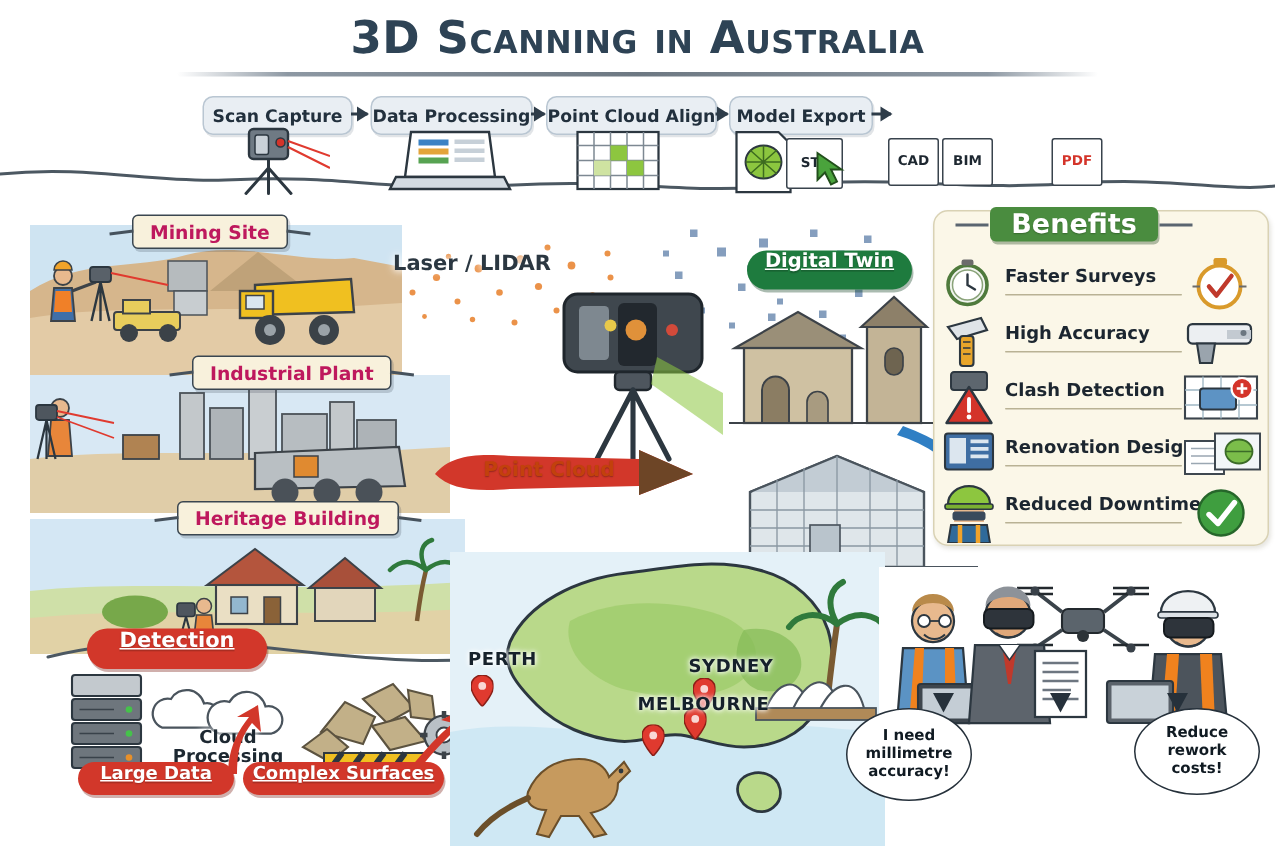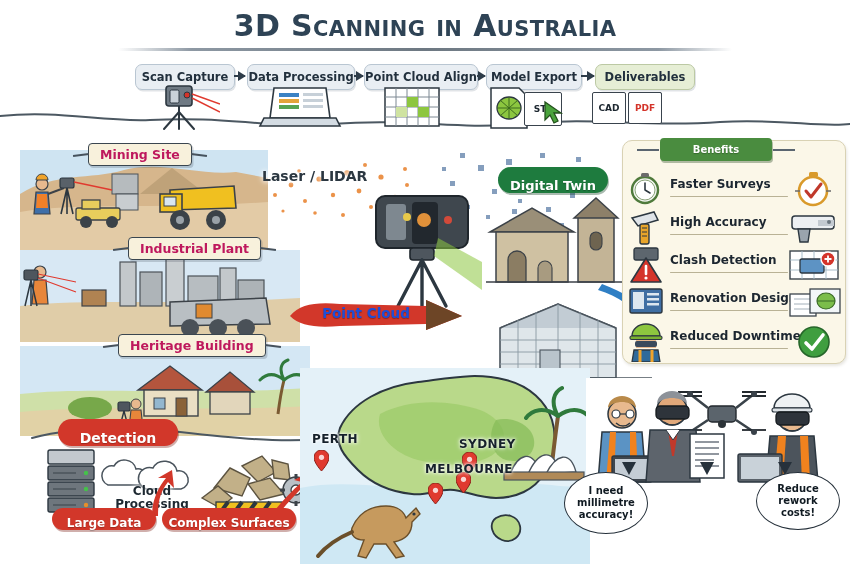--- a/index.html
+++ b/index.html
@@ -52,38 +52,39 @@
   }
   .ribbon::before,.ribbon::after{
     content:"";position:absolute;top:50%;width:16px;height:2px;background:#46525d;
   }
   .ribbon::before{left:-16px;transform:translateY(-50%) rotate(-7deg);}
   .ribbon::after{right:-16px;transform:translateY(-50%) rotate(7deg);}
 
   
   .pill{
     position:absolute;border-radius:40px;color:#fff;font-weight:bold;
-    display:flex;align-items:flex-end;justify-content:center;white-space:nowrap;
+    display:flex;align-items:flex-start;justify-content:center;white-space:nowrap;
     font-family:"DejaVu Sans", sans-serif;
     text-shadow:0 1px 1px rgba(0,0,0,.25);
+    text-decoration:underline;
   }
   .pill.red{background:#d2372a;box-shadow:1px 2px 0 rgba(120,25,18,.35);}
   .pill.green{background:#1e7b3e;box-shadow:1px 2px 0 rgba(12,60,30,.35);}
 
   
   .benefits-panel{
     position:absolute;left:622px;top:140px;width:222px;height:222px;
     background:#fbf7e8;border:1.6px solid #d9d2b4;border-radius:10px;
     box-shadow:1px 2px 3px rgba(120,115,90,.18);
   }
   .benefits-header{
     position:absolute;left:660px;top:138px;width:112px;height:23px;
     background:#4a8c3f;border-radius:4px;color:#fff;
     display:flex;align-items:center;justify-content:center;
-    font-weight:bold;font-size:10px;font-family:"DejaVu Sans", sans-serif;
+    font-weight:bold;font-size:18px;font-family:"DejaVu Sans", sans-serif;
     box-shadow:1px 2px 0 rgba(35,70,28,.35);
     text-shadow:0 1px 1px rgba(0,0,0,.25);
   }
   .benefits-header::before,.benefits-header::after{
     content:"";position:absolute;top:50%;width:22px;height:2px;background:#5a6570;
   }
   .benefits-header::before{left:-23px;transform:translateY(-50%);}
   .benefits-header::after{right:-23px;transform:translateY(-50%);}
   .benefit-row{position:absolute;left:628px;width:212px;height:38px;}
   .benefit-label{
@@ -147,23 +148,20 @@
     <span>Scan Capture</span>
   </div>
   <div class="flow-box" style="left:247px;top:64px;width:106px;height:24px;">
     <span>Data Processing</span>
   </div>
   <div class="flow-box" style="left:364px;top:64px;width:112px;height:24px;">
     <span>Point Cloud Align</span>
   </div>
   <div class="flow-box" style="left:486px;top:64px;width:94px;height:24px;">
     <span>Model Export</span>
-  </div>
-  <div class="flow-box green" style="left:595px;top:64px;width:98px;height:24px;">
-    <span>Deliverables</span>
   </div>
 
   <div class="flow-arrow" style="left:234px;top:75px;width:11px;"></div>
   <div class="flow-arrow" style="left:354px;top:75px;width:9px;"></div>
   <div class="flow-arrow" style="left:477px;top:75px;width:8px;"></div>
   <div class="flow-arrow" style="left:581px;top:75px;width:13px;"></div>
 
   <svg class="sw" style="left:150px;top:84px;" width="70" height="48">
     <rect x="16" y="2" width="26" height="20" rx="3" fill="#6f7a84" stroke="#2c3740" stroke-width="1.6"></rect>
     <rect x="20" y="6" width="9" height="13" rx="1.5" fill="#c9d1d8" stroke="#2c3740" stroke-width="1"></rect>
@@ -206,21 +204,21 @@
   <svg class="sw" style="left:543px;top:100px;" width="26" height="26">
     <path d="M2,2 L2,20 L7,15 L11,23 L15,21 L11,13 L18,13 Z" fill="#4aa33c" stroke="#23501c" stroke-width="1.3"></path>
   </svg>
 
   <div class="fileicon" style="left:592px;top:92px;width:32px;height:30px;">
     <span>CAD</span>
   </div>
   <div class="fileicon" style="left:628px;top:92px;width:32px;height:30px;">
     <span>BIM</span>
   </div>
-  <div class="fileicon" style="left:628px;top:92px;width:32px;height:30px;color:#d4342a;">
+  <div class="fileicon" style="left:701px;top:92px;width:32px;height:30px;color:#d4342a;">
     <span>PDF</span>
   </div>
 
   <svg class="sw" style="left:20px;top:150px;" width="248" height="100">
     <rect x="0" y="0" width="248" height="100" fill="#cfe4f2"></rect>
     <path d="M0,44 C35,22 70,30 104,20 C140,10 180,26 216,22 L248,28 L248,100 L0,100 Z" fill="#d6b68c"></path>
     <path d="M0,62 C60,52 140,60 248,52 L248,100 L0,100 Z" fill="#e3cba6"></path>
 
     <path d="M120,44 L152,18 L186,44 Z" fill="#bfa279"></path>
 
@@ -393,21 +391,21 @@
       <path d="M8,50 L124,50 M8,62 L124,62 M8,74 L124,74"></path>
     </g>
     <rect x="48" y="60" width="20" height="28" fill="#b9c4cc" stroke="#4a545d" stroke-width="1.1"></rect>
     <path d="M0,88 L160,88" stroke="#4a545d" stroke-width="1.4"></path>
   </svg>
 
   <svg class="sw" style="left:286px;top:296px;" width="180" height="38">
     <path d="M4,20 C14,8 30,6 54,8 L140,10 L140,4 L176,20 L140,34 L140,28 L54,30 C30,32 14,30 4,20 Z" fill="#d2372a"></path>
     <path d="M140,4 L176,20 L140,34 Z" fill="#6d4526"></path>
   </svg>
-  <div style="position:absolute;left:306px;top:305px;width:120px;text-align:center;color:#1d4ed8;font-weight:bold;font-size:13.5px;font-family:'DejaVu Sans',sans-serif;text-shadow:0 1px 1px rgba(0,0,0,.3);">Point Cloud</div>
+  <div style="position:absolute;left:306px;top:305px;width:120px;text-align:center;color:#c2410c;font-weight:bold;font-size:13.5px;font-family:'DejaVu Sans',sans-serif;text-shadow:0 1px 1px rgba(0,0,0,.3);">Point Cloud</div>
 
   <svg class="sw" style="left:596px;top:280px;" width="70" height="56">
     <path d="M6,4 C28,12 46,24 58,38 L64,32 L62,54 L42,46 L50,42 C38,28 22,16 2,10 Z" fill="#2f7fc4"></path>
   </svg>
 
   <div class="benefits-panel"></div>
   <div class="benefits-header">
     <span>Benefits</span>
   </div>
 

